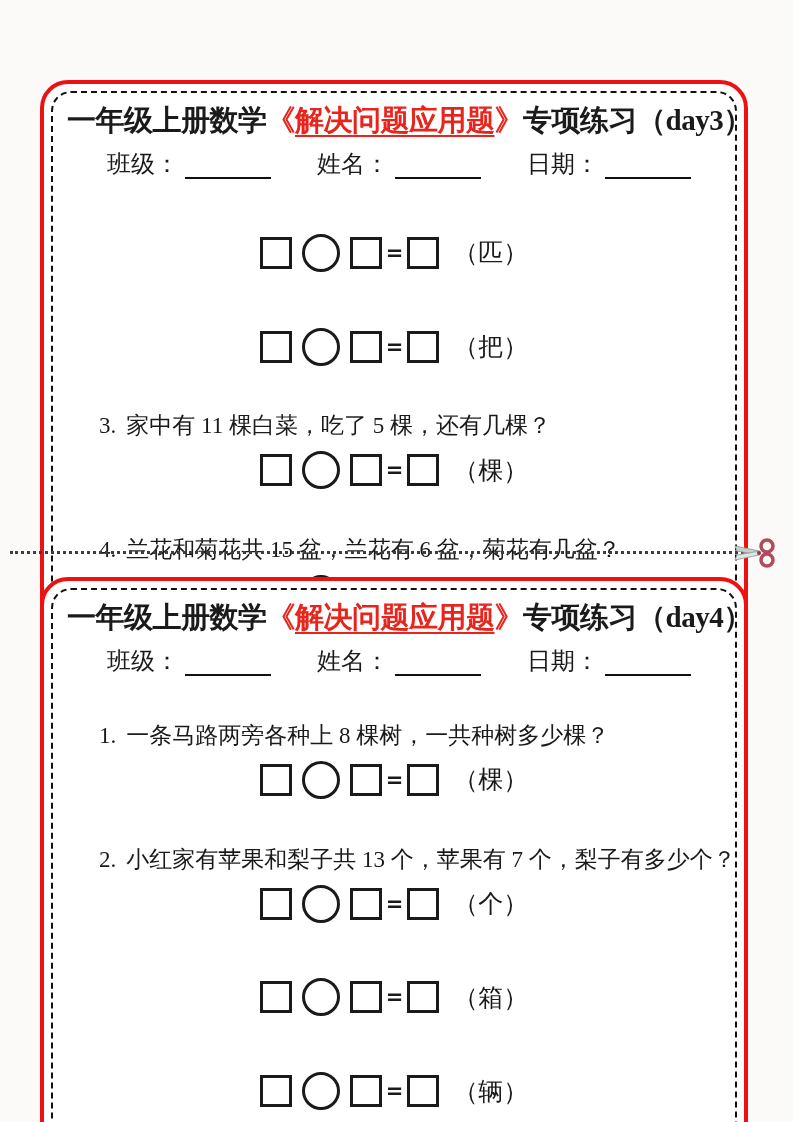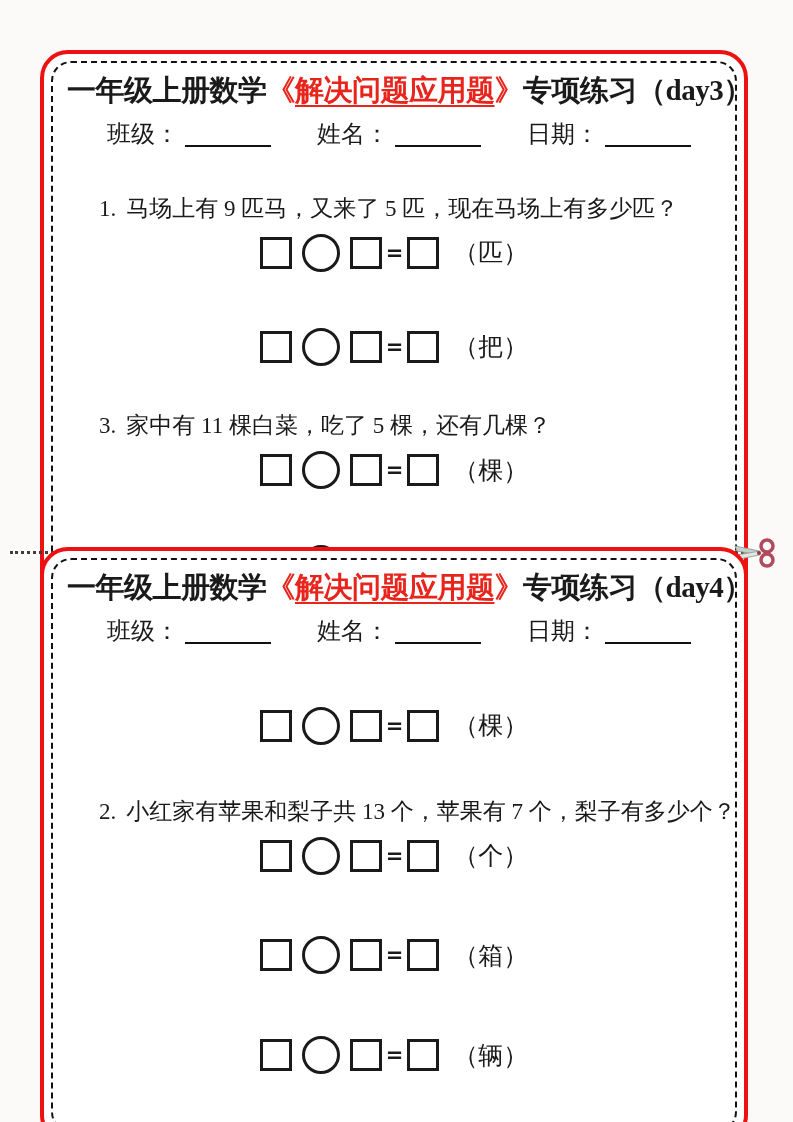--- a/index.html
+++ b/index.html
@@ -18,20 +18,21 @@
   }
   .card {
     position: absolute;
     left: 40px;
     width: 708px;
     height: 596px;
     background: #ffffff;
     border: 4px solid #ee1111;
     border-radius: 28px;
     padding: 7px;
+    margin-top: 30px;
   }
   .card-1 { top: 50px; }
   .card-2 { top: 547px; }
   .card-inner {
     width: 100%;
     height: 100%;
     border: 2px dashed #111111;
     border-radius: 20px;
     padding: 6px 14px 4px 14px;
     display: flex;
@@ -53,21 +54,21 @@
   }
   .fields-row {
     display: flex;
     justify-content: space-between;
     padding: 0 30px 0 40px;
     margin-top: 4px;
     height: 34px;
     align-items: flex-end;
     font-size: 24px;
   }
-  .field { display: flex; align-items: center; }
+  .field { display: flex; align-items: flex-end; }
   .field-label { line-height: 30px; }
   .blank-line {
     display: inline-block;
     width: 86px;
     height: 26px;
     border-bottom: 2px solid #111111;
     margin-left: 6px;
   }
   .problems { flex: 1; display: flex; flex-direction: column; justify-content: space-evenly; }
   .problem { display: flex; flex-direction: column; }
@@ -150,21 +151,20 @@
         </div>
         <div class="field">
           <span class="field-label">日期：</span>
           <span class="blank-line"></span>
         </div>
       </div>
 
       <div class="problems">
 
         <div class="problem">
-          <div class="problem-text"><span class="problem-num">1.</span><span>马场上有 9 匹马，又来了 5 匹，现在马场上有多少匹？</span></div>
           <div class="equation-row">
             <span class="shape-box"></span>
             <span class="shape-circle"></span>
             <span class="shape-box"></span>
             <span class="equals-sign">=</span>
             <span class="shape-box"></span>
             <span class="unit-label">（匹）</span>
           </div>
         </div>
 
@@ -185,20 +185,21 @@
             <span class="shape-box"></span>
             <span class="shape-circle"></span>
             <span class="shape-box"></span>
             <span class="equals-sign">=</span>
             <span class="shape-box"></span>
             <span class="unit-label">（棵）</span>
           </div>
         </div>
 
         <div class="problem">
+          <div class="problem-text"><span class="problem-num">4.</span><span>兰花和菊花共 15 盆，兰花有 6 盆，菊花有几盆？</span></div>
           <div class="equation-row">
             <span class="shape-box"></span>
             <span class="shape-circle"></span>
             <span class="shape-box"></span>
             <span class="equals-sign">=</span>
             <span class="shape-box"></span>
             <span class="unit-label">（盆）</span>
           </div>
         </div>
 
@@ -232,20 +233,21 @@
         </div>
         <div class="field">
           <span class="field-label">日期：</span>
           <span class="blank-line"></span>
         </div>
       </div>
 
       <div class="problems">
 
         <div class="problem">
+          <div class="problem-text"><span class="problem-num">1.</span><span>一条马路两旁各种上 8 棵树，一共种树多少棵？</span></div>
           <div class="equation-row">
             <span class="shape-box"></span>
             <span class="shape-circle"></span>
             <span class="shape-box"></span>
             <span class="equals-sign">=</span>
             <span class="shape-box"></span>
             <span class="unit-label">（棵）</span>
           </div>
         </div>
 

